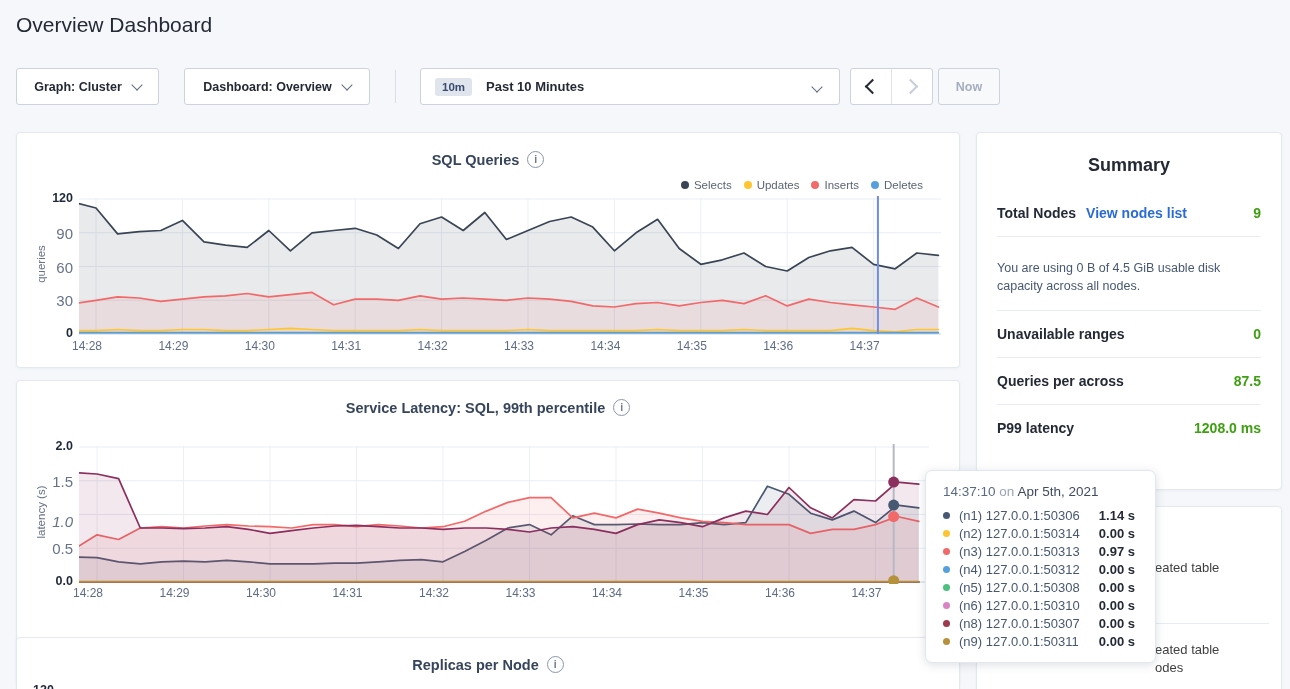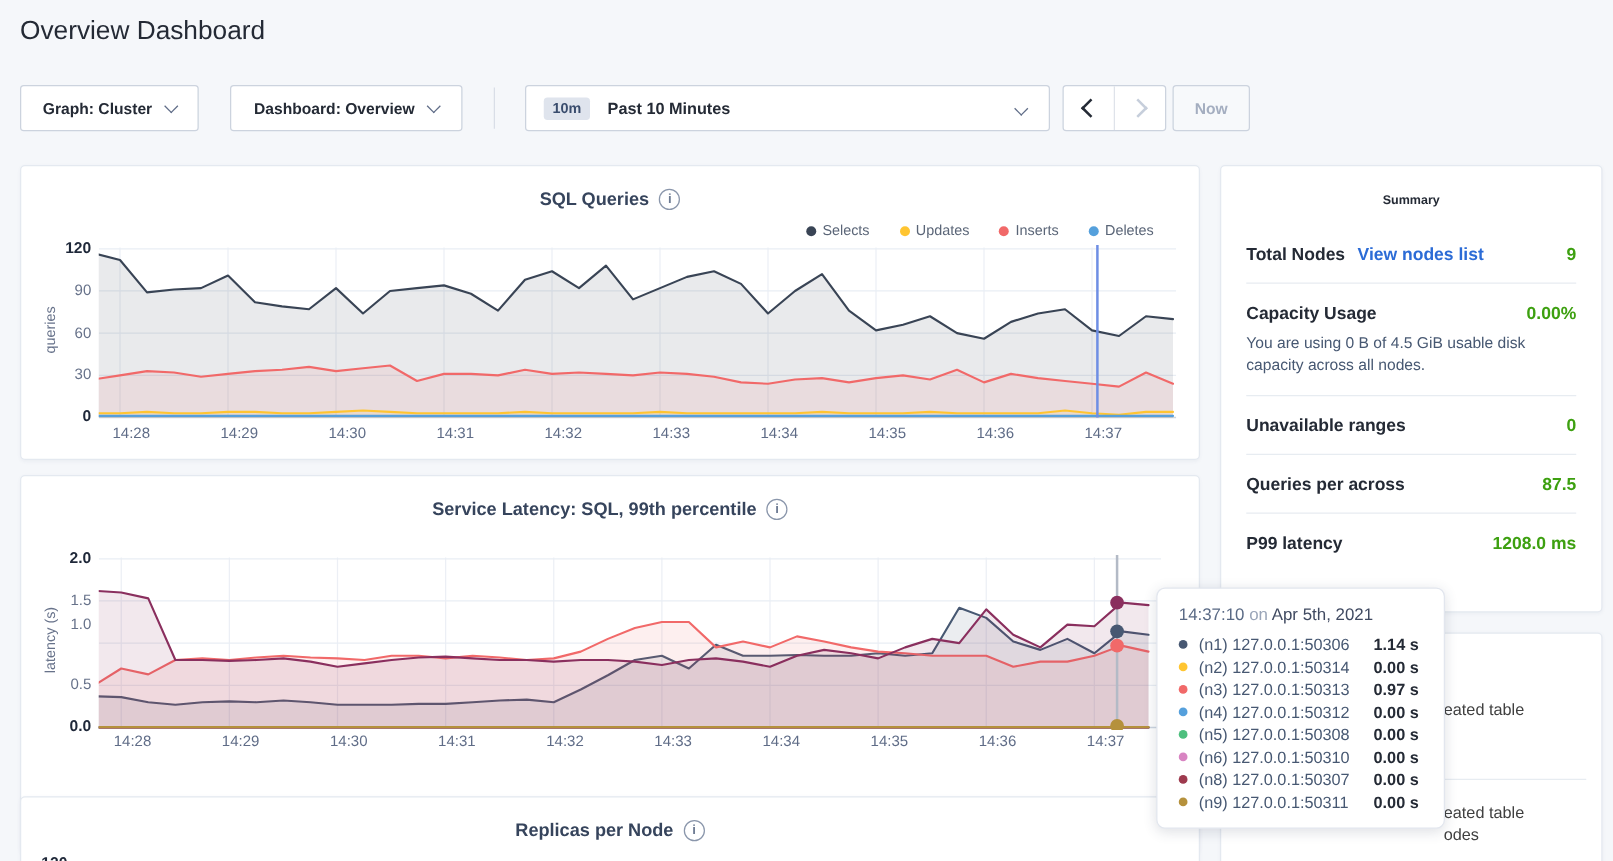--- a/index.html
+++ b/index.html
@@ -34,32 +34,32 @@
   .card-sql{left:16px;top:132px;width:944px;height:236px}
   .card-lat{left:16px;top:380px;width:944px;height:303px}
   .card-rep{left:16px;top:637px;width:944px;height:120px}
   .card-summary{left:976px;top:132px;width:306px;height:358px}
   .card-events{left:976px;top:506px;width:306px;height:320px}
   .chart-title{position:absolute;top:18px;left:0;right:0;display:flex;justify-content:center;
                align-items:center;gap:8px;font-weight:700;font-size:14.5px;color:#36445c}
   .info{width:17px;height:17px;border:1px solid #8a96ab;border-radius:50%;color:#6c7a92;
         font-size:10.5px;line-height:1;display:flex;align-items:center;justify-content:center;
         font-weight:700;box-sizing:border-box;cursor:pointer}
-  .legend{position:absolute;top:46px;right:36px;display:flex;gap:24px;align-items:center}
+  .legend{position:absolute;top:46px;right:36px;display:flex;gap:12px;align-items:center}
   .lg-item{display:flex;align-items:center}
   .lg-dot{width:8px;height:8px;border-radius:50%}
   .lg-label{font-size:11.5px;color:#5a6577;margin-left:5px}
   .plot{position:absolute}
-  .tick-x{position:absolute;font-size:12px;color:#5f6c87;width:48px;text-align:right}
-  .tick-y{position:absolute;font-size:12px;color:#67728a;width:40px;text-align:right}
+  .tick-x{position:absolute;font-size:12px;color:#5f6c87;width:48px;text-align:left}
+  .tick-y{position:absolute;font-size:15px;color:#67728a;width:40px;text-align:right}
   .tick-y.strong{font-weight:700;color:#1f2839;font-size:12.5px}
   .ylab{position:absolute;font-size:11.5px;color:#67728a;width:120px;text-align:center;
         transform:rotate(-90deg)}
   
-  .sm-title{text-align:center;font-size:10px;font-weight:700;padding-top:22px;color:#242a35}
+  .sm-title{text-align:center;font-size:18px;font-weight:700;padding-top:22px;color:#242a35}
   .sm-body{padding:0 20px;margin-top:14px}
   .sm-sec{padding:15px 0;border-bottom:1px solid #e7ecf1}
   .sm-sec:last-child{border-bottom:none}
   .sm-row{display:flex;align-items:flex-start}
   .sm-label{font-size:14px;font-weight:700;color:#242a35}
   .sm-link{font-size:14px;font-weight:700;color:#2b6bd6;margin-left:10px;cursor:pointer}
   .sm-val{margin-left:auto;font-size:14px;font-weight:700;color:#3da010}
   .sm-desc{font-size:12.5px;color:#475872;line-height:1.45;margin-top:7px}
   
   #tooltip{position:absolute;left:925px;top:470px;width:231px;background:#fff;border:1px solid #e2e6ee;
@@ -222,21 +222,21 @@
     <span class="tick-x" style="left: 229px; top: 205px;">14:30</span>
     <span class="tick-x" style="left: 315.5px; top: 205px;">14:31</span>
     <span class="tick-x" style="left: 402px; top: 205px;">14:32</span>
     <span class="tick-x" style="left: 488.5px; top: 205px;">14:33</span>
     <span class="tick-x" style="left: 575px; top: 205px;">14:34</span>
     <span class="tick-x" style="left: 661.5px; top: 205px;">14:35</span>
     <span class="tick-x" style="left: 748px; top: 205px;">14:36</span>
     <span class="tick-x" style="left: 834.5px; top: 205px;">14:37</span>
     <span class="tick-y strong" style="left: 16px; top: 193px;">0.0</span>
     <span class="tick-y" style="left: 16px; top: 159.25px;">0.5</span>
-    <span class="tick-y" style="left: 16px; top: 111px;">1.0</span>
+    <span class="tick-y" style="left: 16px; top: 132px; font-style: italic;">1.0</span>
     <span class="tick-y" style="left: 16px; top: 91.75px;">1.5</span>
     <span class="tick-y strong" style="left: 16px; top: 58px;">2.0</span>
     <span class="ylab" style="left: -36px; top: 125px;">latency (s)</span>
   </div>
 
 <div class="card card-rep">
   <div class="chart-title">
     <span>Replicas per Node</span>
     <span class="info">i</span>
   </div>
@@ -247,24 +247,20 @@
   <div class="sm-title">Summary</div>
   <div class="sm-body">
     <div class="sm-sec">
       <div class="sm-row">
         <span class="sm-label">Total Nodes</span>
         <span class="sm-link">View nodes list</span>
         <span class="sm-val">9</span>
       </div>
     </div>
     <div class="sm-sec">
-      <div class="sm-row">
-        <span class="sm-label">Capacity Usage</span>
-        <span class="sm-val">0.00%</span>
-      </div>
       <div class="sm-desc">You are using 0 B of 4.5 GiB usable disk capacity across all nodes.</div>
     </div>
     <div class="sm-sec">
       <div class="sm-row">
         <span class="sm-label">Unavailable ranges</span>
         <span class="sm-val">0</span>
       </div>
     </div>
     <div class="sm-sec">
       <div class="sm-row">

